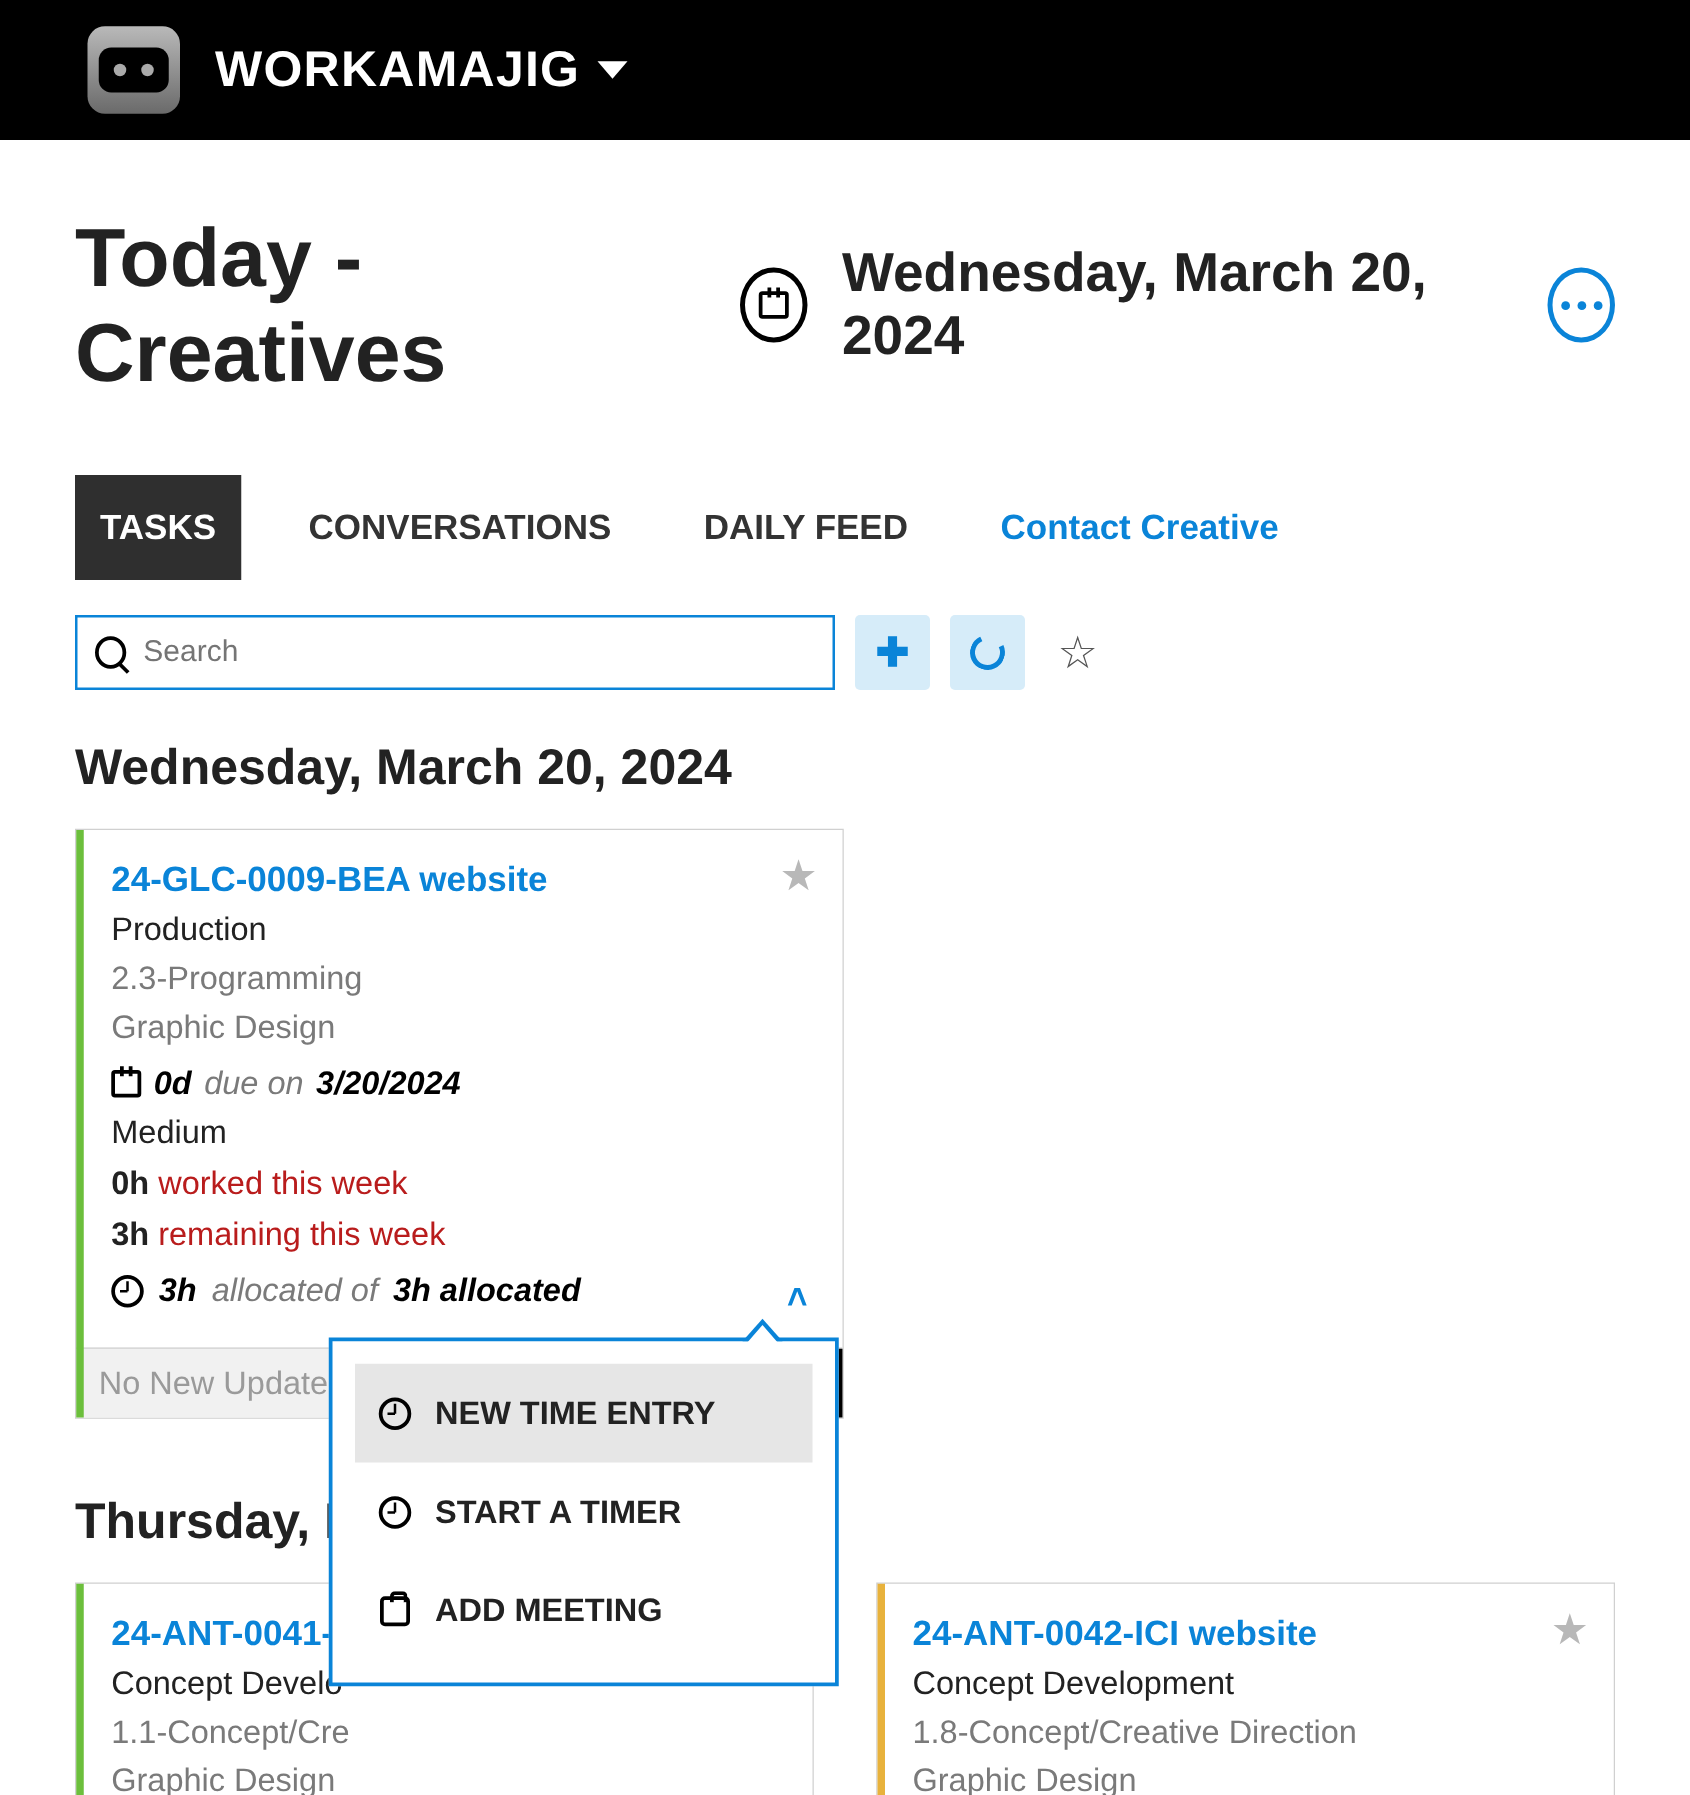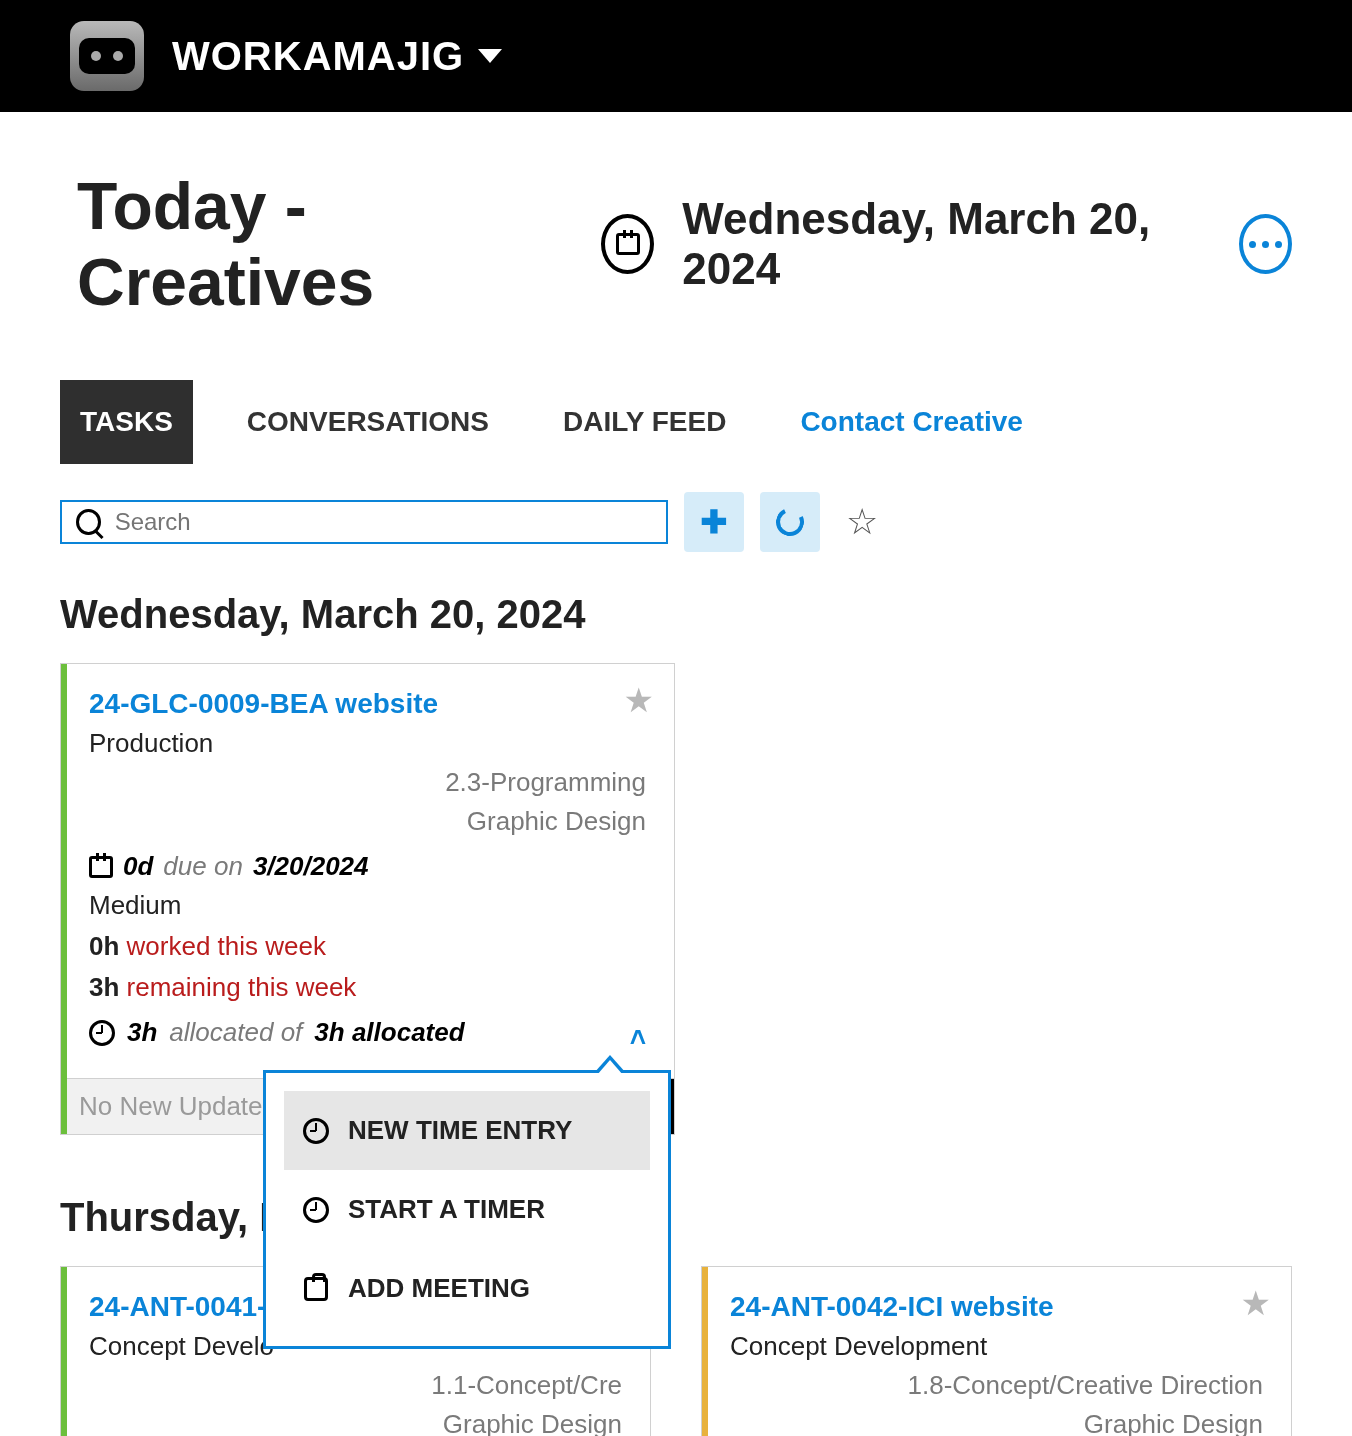--- a/index.html
+++ b/index.html
@@ -44,21 +44,21 @@
   .brand-caret {
     margin-left: 14px;
     width: 0; height: 0;
     border-left: 12px solid transparent;
     border-right: 12px solid transparent;
     border-top: 14px solid #fff;
   }
   
   .content { padding: 56px 60px 0 60px; }
   .page-header {
-    display: flex; align-items: center; gap: 28px; flex-wrap: nowrap; margin-left: 17px;
+    display: flex; align-items: center; gap: 28px; flex-wrap: nowrap;
   }
   .page-title {
     font-size: 66px; font-weight: 700; color: #222;
   }
   .cal-circle {
     width: 60px; height: 60px; border: 4px solid #000; border-radius: 50%;
     display: flex; align-items: center; justify-content: center;
     margin-left: 24px;
   }
   .page-date {
@@ -77,21 +77,21 @@
     font-size: 28px; font-weight:700; color:#333; padding: 26px 20px;
     cursor: pointer;
   }
   .tab.active { background:#2f2f2f; color:#fff; }
   .tab.link { color:#0a84d8; font-weight:700; }
 
   
   .toolbar { display:flex; align-items:center; gap:16px; margin-top: 28px; }
   .search-box {
     flex: 0 0 608px;
-    height: 44px;
+    height: 60px;
     border: 2px solid #0a84d8;
     display:flex; align-items:center; padding: 0 14px;
   }
   .search-ic {
     width: 26px; height:26px; border:3px solid #000; border-radius:50%; position:relative;
   }
   .search-ic::after {
     content:""; position:absolute; width:10px; height:3px; background:#000;
     bottom:-4px; right:-6px; transform:rotate(45deg);
   }
@@ -124,21 +124,21 @@
     width: 615px;
     border: 1px solid #d0d0d0;
     position: relative;
   }
   .card .stripe { position:absolute; left:0; top:0; bottom:0; width:6px; }
   .stripe.green { background:#6cbf3c; }
   .stripe.amber { background:#e8b23c; }
   .card-body { padding: 24px 28px 12px 28px; }
   .card-title { color:#0a84d8; font-size:28px; font-weight:700; }
   .card-line { font-size:26px; color:#222; margin-top:8px; }
-  .card-line.muted { color:#7a7a7a;text-align:right; }
+  .card-line.muted { color:#7a7a7a; }
   .due-row { display:flex; align-items:center; gap:10px; margin-top:14px; font-size:26px; }
   .due-row .em { font-style: italic; font-weight:700; }
   .due-row .lbl { font-style: italic; color:#7a7a7a; }
   .due-row .date { font-style: italic; font-weight:700; }
   .hours-row { font-size:26px; margin-top:10px; }
   .hours-row .v { font-weight:600; color:#222; }
   .hours-row .t { color:#b91c1c; }
   .alloc-row { display:flex; align-items:center; gap:12px; margin-top:14px; font-size:26px; padding-bottom: 18px;}
   .alloc-row .it { font-style:italic; }
   .alloc-row .lbl2 { font-style:italic; color:#7a7a7a; }

